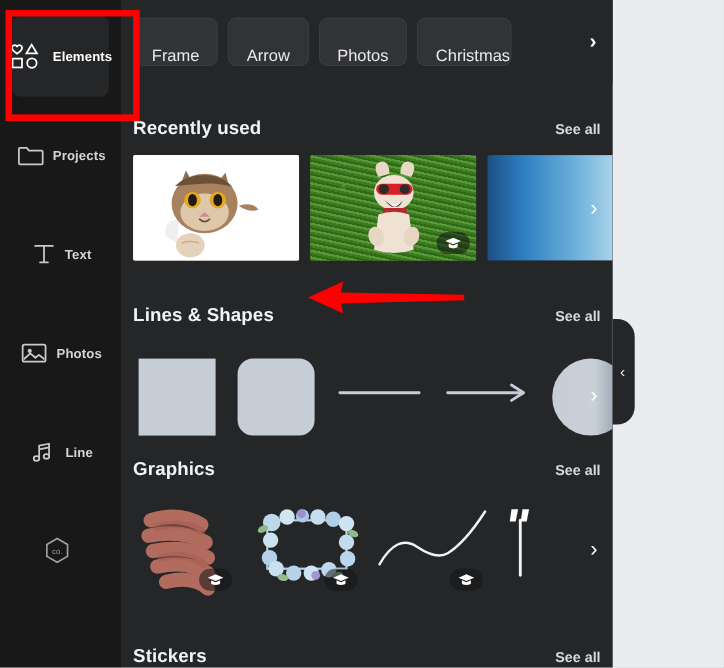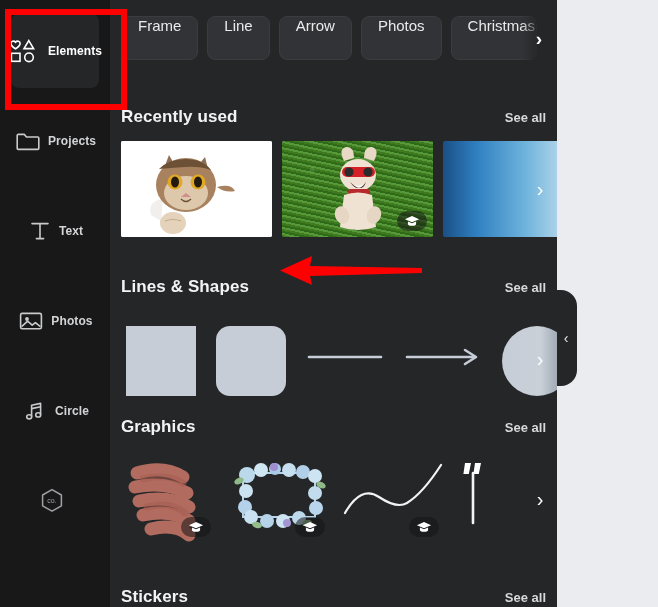--- a/index.html
+++ b/index.html
@@ -51,21 +51,21 @@
   .handle-bulge .chev { color: #e8e8e8; font-size: 14px; line-height: 1; margin-left: -2px; }
 
   
   .chiprow {
     position: absolute; left: 0; top: 0; width: 447px; height: 76px;
     display: flex; align-items: center; gap: 9px;
     padding: 0 11px; overflow: hidden;
   }
   .chip {
     flex: none; height: 44px; padding: 0 16px;
-    display: flex; align-items: flex-start;
+    display: flex; align-items: flex-end;
     border: 1px solid #3b3c3f; border-radius: 8px;
     background: #323336; color: #e9eaec; font-size: 15px;
     white-space: nowrap; cursor: pointer;
   }
   .chip-fade { position: relative; overflow: hidden; max-width: 86px; }
   .chip-scroll-right {
     position: absolute; right: 0px; top: 0; width: 36px; height: 76px;
     display: flex; align-items: center; justify-content: center;
     background: linear-gradient(to right, rgba(37,38,40,0) 0%, #252628 55%);
     cursor: pointer;
@@ -182,42 +182,39 @@
 
     <div class="rail-item">
       <span class="ricon">
         <svg width="28" height="24" viewBox="0 0 28 24" fill="none" stroke="#c9cacc" stroke-width="1.6" stroke-linejoin="round">
           <path d="M10.6 17.4V6.2l9-1.8v11"></path>
           <path d="M10.6 9.6l9-1.8"></path>
           <ellipse cx="8.2" cy="17.8" rx="2.5" ry="2.1"></ellipse>
           <ellipse cx="17.2" cy="15.9" rx="2.5" ry="2.1"></ellipse>
         </svg>
       </span>
-      <span class="rlabel">Circle</span>
+      <span class="rlabel">Line</span>
     </div>
 
     <div class="rail-item">
       <span class="ricon">
         <svg width="30" height="30" viewBox="0 0 30 30" fill="none" stroke="#9fa1a4" stroke-width="1.5" stroke-linejoin="round">
           <path d="M15 3.6l9.4 5.4v10.8L15 25.2 5.6 19.8V9z"></path>
           <text x="15" y="17.4" font-size="7" fill="#9fa1a4" stroke="none" text-anchor="middle" font-family="Liberation Sans, sans-serif">co.</text>
         </svg>
       </span>
       <span class="rlabel"></span>
     </div>
   </div>
 
   <div class="panel">
 
     <div class="chiprow">
       <div class="chip">
           <span>Frame</span>
-        </div>
-      <div class="chip">
-          <span>Line</span>
         </div>
       <div class="chip">
           <span>Arrow</span>
         </div>
       <div class="chip">
           <span>Photos</span>
         </div>
       <div class="chip chip-fade">
           <span>Christmas</span>
         </div>

